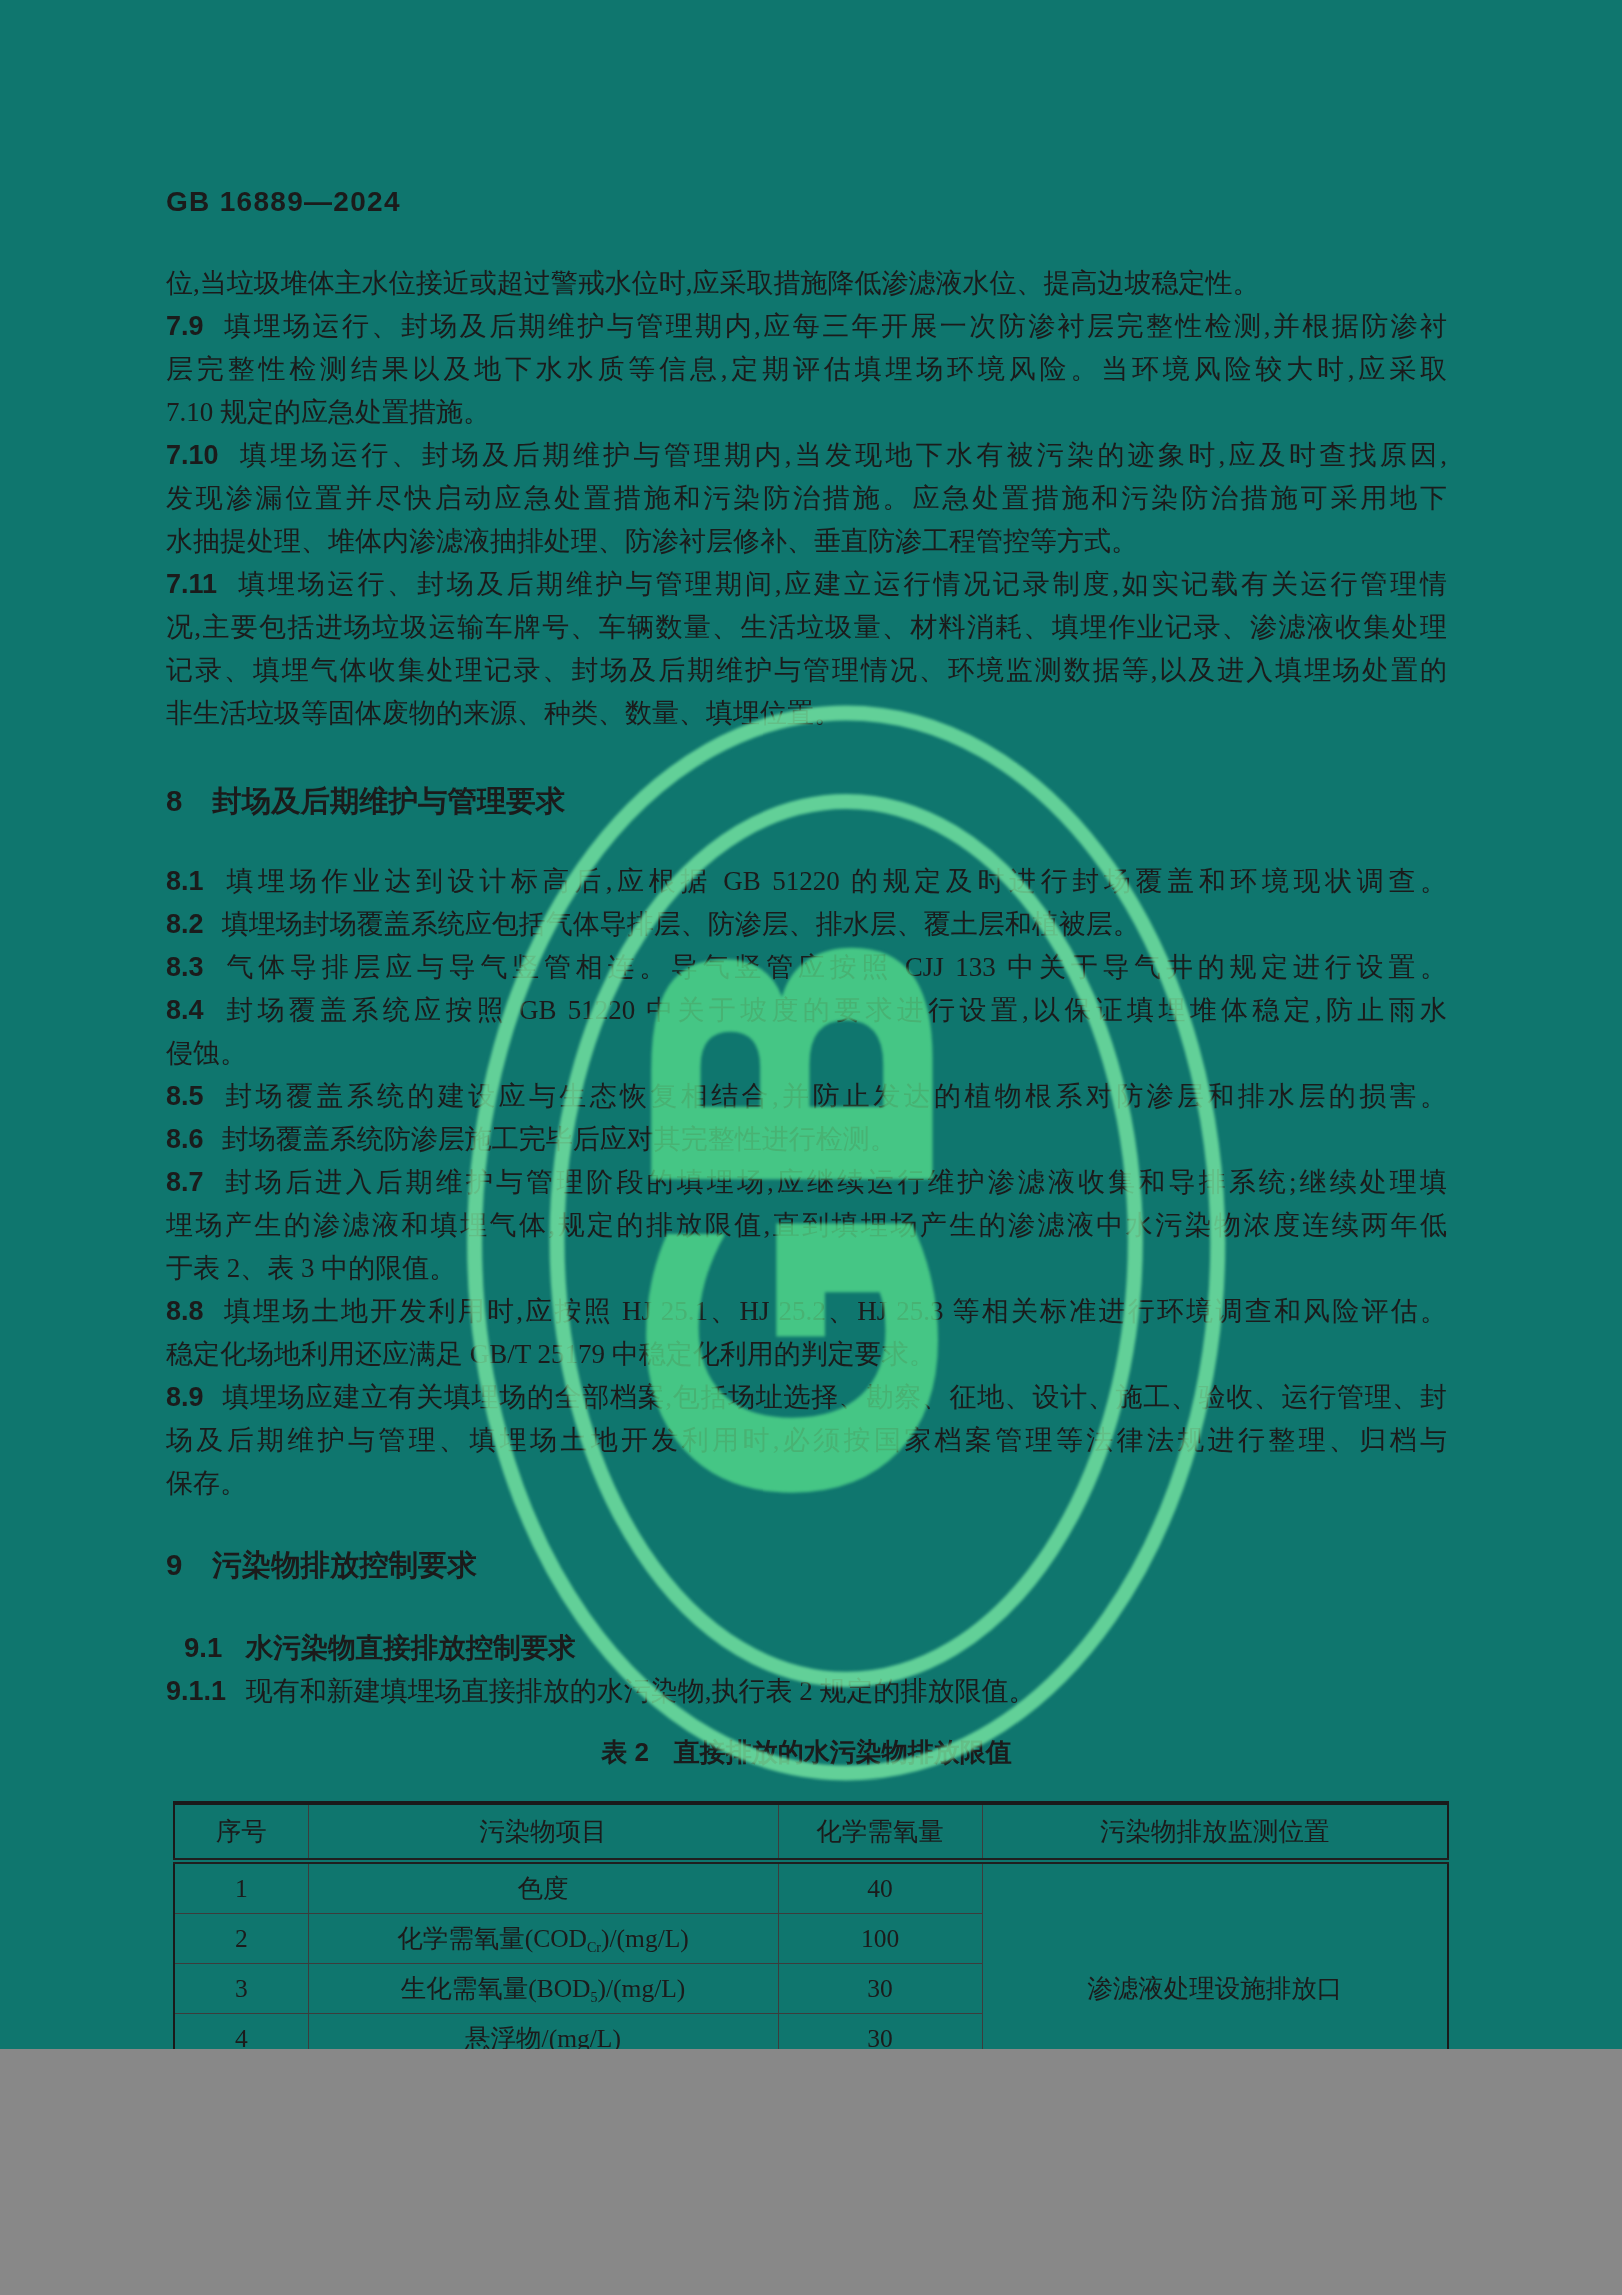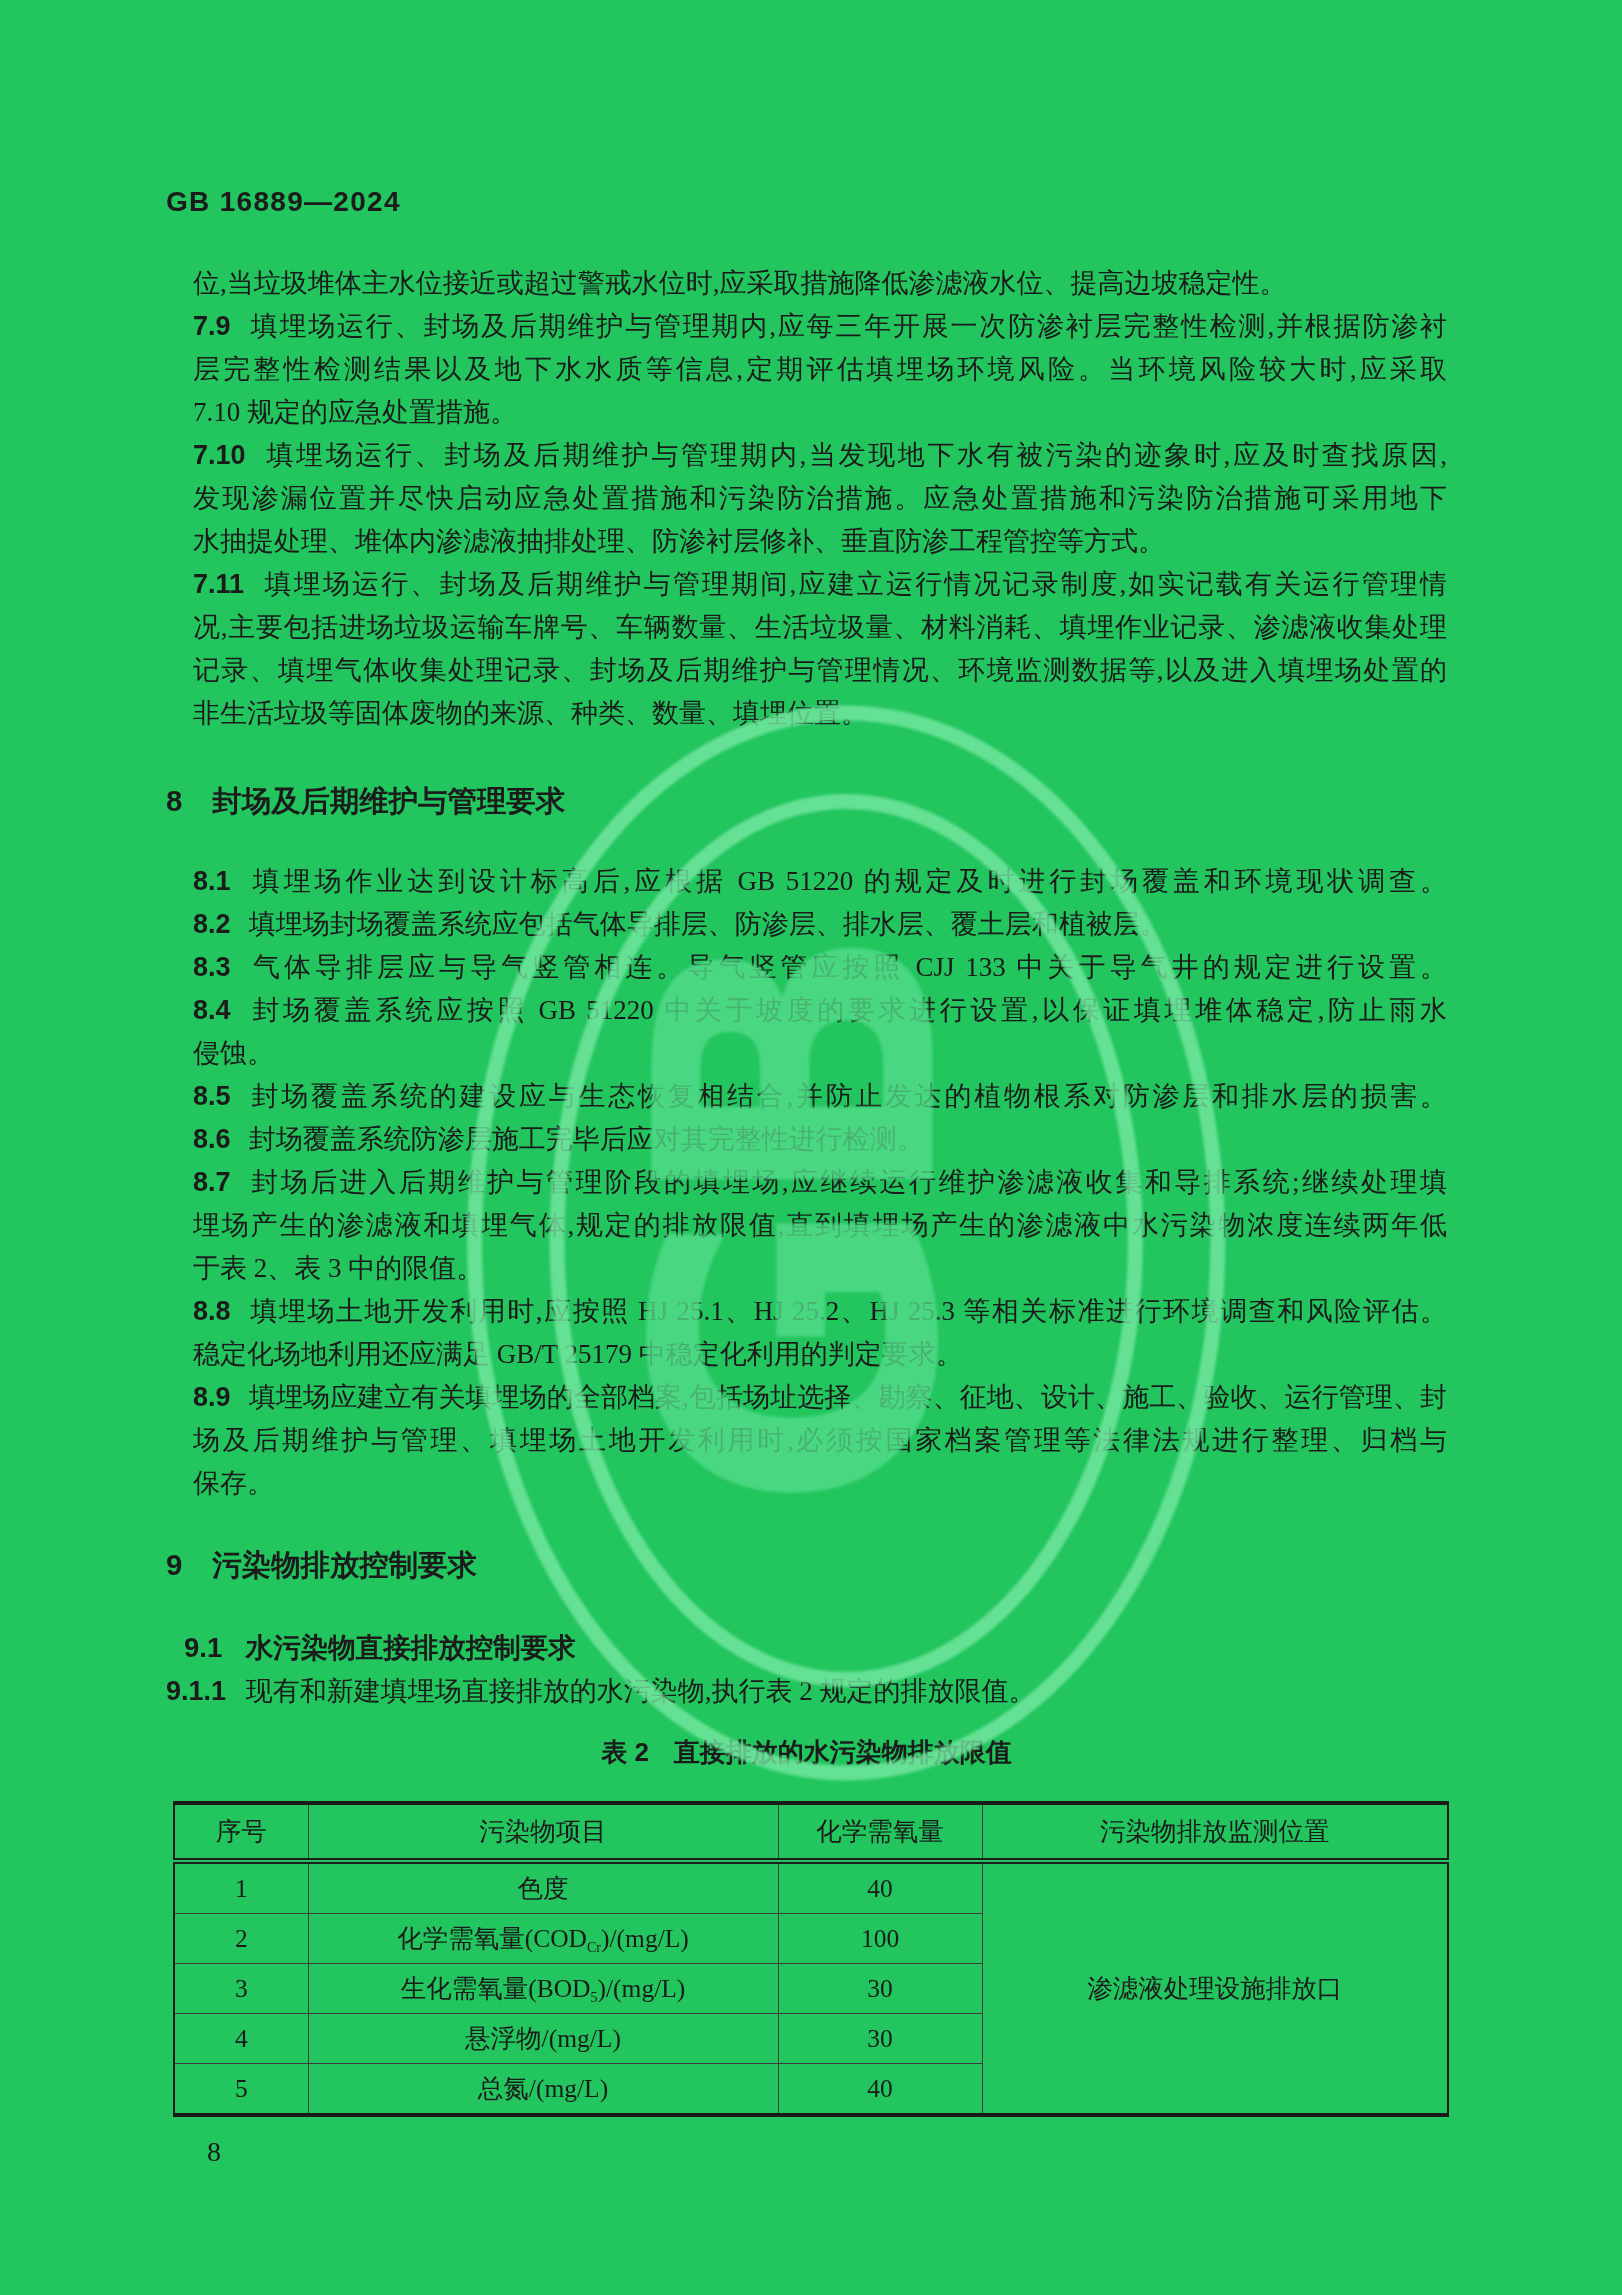--- a/index.html
+++ b/index.html
@@ -1,34 +1,34 @@
 <!DOCTYPE html>
 <html style="font-size:10.5px"><head>
 <meta charset="utf-8">
 <style>
   html,body{margin:0;padding:0;background:#888;}
   .page{
     position:relative;
-    width:1623px;height:2295px;
-    background:#22c55e;
+    width:1623px;height:2049px;
+    background:#0f766e;
     overflow:hidden;
     font-family:"Liberation Serif","DejaVu Serif",serif;
     color:#1b1b1b;
   }
   
   .doc-number{
     position:absolute;left:166px;top:182px;
     font-family:"Liberation Sans","DejaVu Sans",sans-serif;
     font-weight:bold;font-size:28px;line-height:39px;letter-spacing:1.3px;
   }
   
   .text-block{position:absolute;left:166px;width:1281px;}
   .line{
     height:43px;line-height:43px;font-size:27px;
-    white-space:nowrap;overflow:visible;margin-left:27px;
+    white-space:nowrap;overflow:visible;
   }
   .line.fill{white-space:normal;text-align:justify;text-align-last:justify;}
   .cnum{
     font-family:"Liberation Sans","DejaVu Sans",sans-serif;
     font-weight:bold;margin-right:18.3px;
   }
   .heading1{
     position:absolute;left:166px;width:1281px;height:41px;line-height:41px;
     font-family:"Liberation Sans","DejaVu Sans",sans-serif;
     font-weight:bold;font-size:29.4px;

